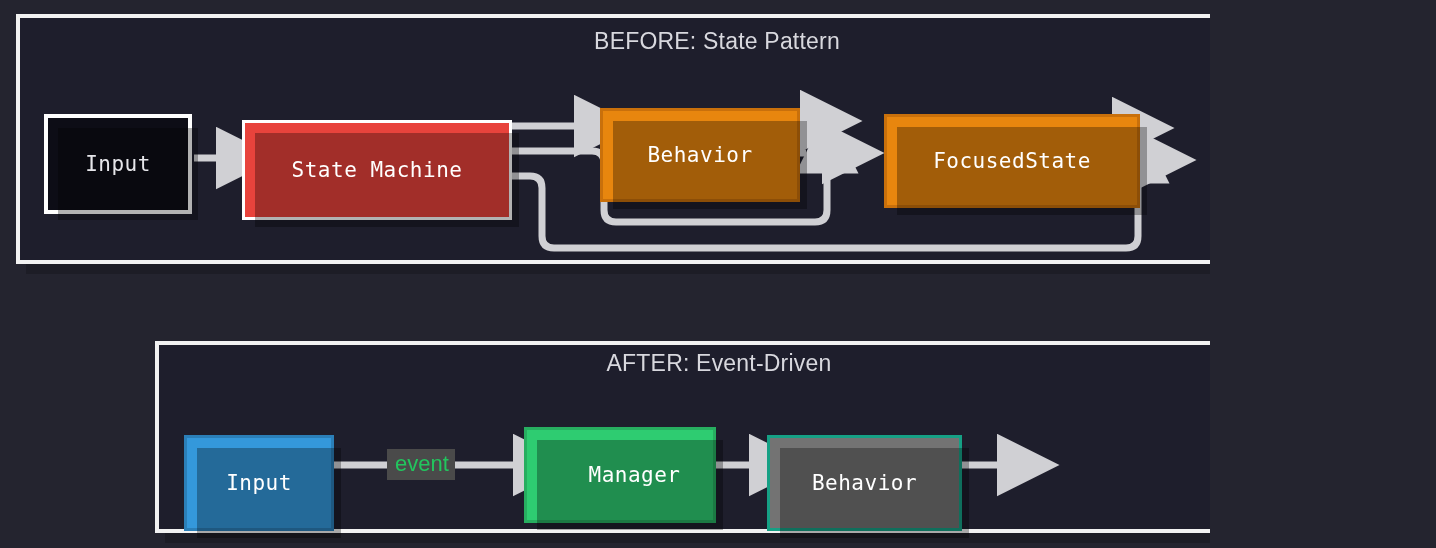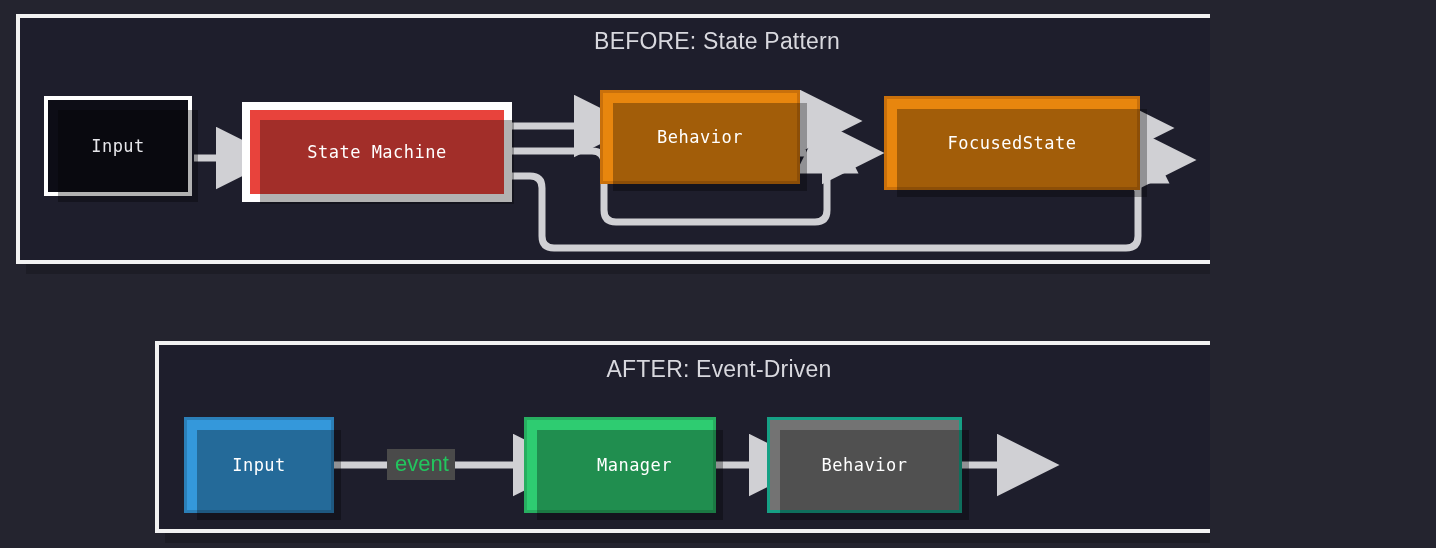--- a/index.html
+++ b/index.html
@@ -31,51 +31,52 @@
     position: absolute;
     left: 0; right: 0;
     text-align: center;
     font-family: "Liberation Sans", sans-serif;
     font-size: 23px;
     letter-spacing: 0.2px;
     color: #d8d8de;
     white-space: nowrap;
   }
   #panel-before .panel-title { top: 10px; }
-  #panel-after  .panel-title { top: 11px; }
+  #panel-after  .panel-title { top: 5px; }
 
   
   .node {
     position: absolute;
     box-sizing: border-box;
     display: flex;
     align-items: center;
     justify-content: center;
     color: #ffffff;
     font-family: "DejaVu Sans Mono", monospace;
-    font-size: 17px;
+    font-size: 21px;
     letter-spacing: 0.5px;
     white-space: nowrap;
     z-index: 6;
+    margin-top: 18px;
   }
   .node::after {
     content: "";
     position: absolute;
     left: 10px; top: 10px;
     width: 100%; height: 100%;
     background: rgba(0,0,0,0.30);
     z-index: -1;
   }
 
   .node-input-dark {
     background: #0d0d16;
     border: 4px solid #ffffff;
     color: #e6e6ea;
   }
-  .node-red    { background: #e8433c; border: 8px solid #ffffff; }
+  .node-red    { background: #e8433c; border: 3px solid #ffffff; }
   .node-orange { background: #e8860e; border: 3px solid #c9700b; }
   .node-blue   { background: #3498db; border: 3px solid #2b7fb8; }
   .node-green  { background: #2ecc71; border: 3px solid #27ae60; }
   .node-teal   { background: #737373; border: 3px solid #16a085; }
 
   
   .edge-svg {
     position: absolute;
     left: 0; top: 0;
     width: 100%; height: 100%;
@@ -181,21 +182,21 @@
         <line x1="803" y1="120" x2="848" y2="120" stroke="#d0d0d4" stroke-width="7" marker-end="url(#ahSolid)"></line>
       </g>
     </svg>
 
     <div class="edge-label" style="left:228px; top:104px;">event</div>
 
     <div class="node node-blue" style="left:25px; top:72px; width:150px; height:96px;">
       <span>Input</span>
     </div>
 
-    <div class="node node-green" style="left:365px; top:72px; width:192px; height:96px;padding-left:29px;">
+    <div class="node node-green" style="left:365px; top:64px; width:192px; height:96px;padding-left:29px;">
       <span>Manager</span>
     </div>
 
     <div class="node node-teal" style="left:608px; top:72px; width:195px; height:96px;">
       <span>Behavior</span>
     </div>
 
   </div>
 
 </div>

